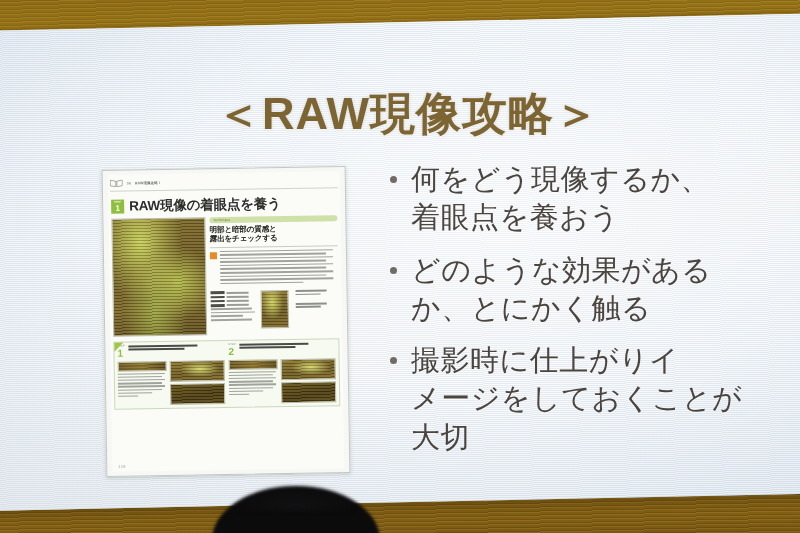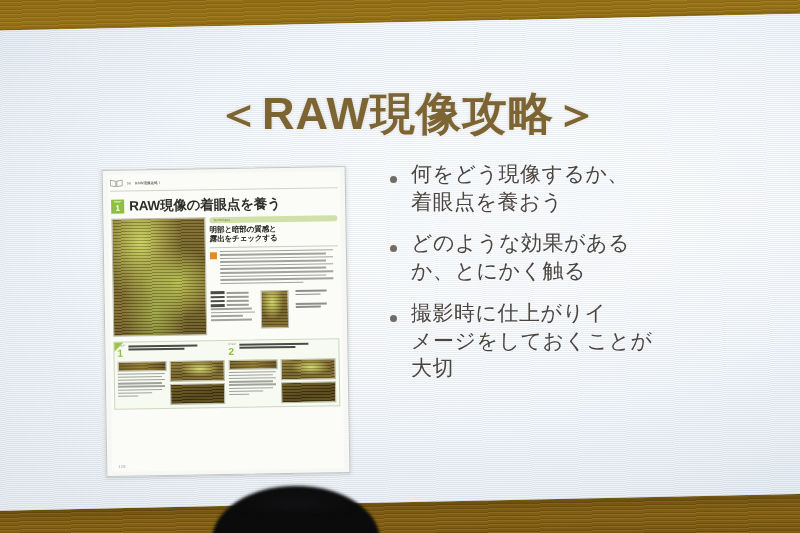--- a/index.html
+++ b/index.html
@@ -104,21 +104,21 @@
   }
   .bullet-dot {
     flex: 0 0 auto;
     width: 7px; height: 7px;
     border-radius: 50%;
     background: #5a524a;
     margin: 16px 14px 0 0;
     opacity: .85;
   }
   .bullet-text {
-    font-size: 21px;
+    font-size: 29px;
     line-height: 1.32;
     color: #4b4540;
     letter-spacing: 0.5px;
     text-shadow: 0 1px 0 rgba(255,255,255,0.5);
   }
 
   
   .magazine {
     position: absolute;
     left: 96px;

